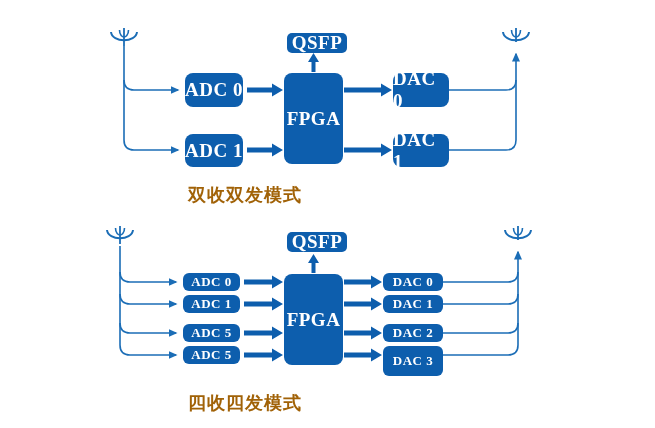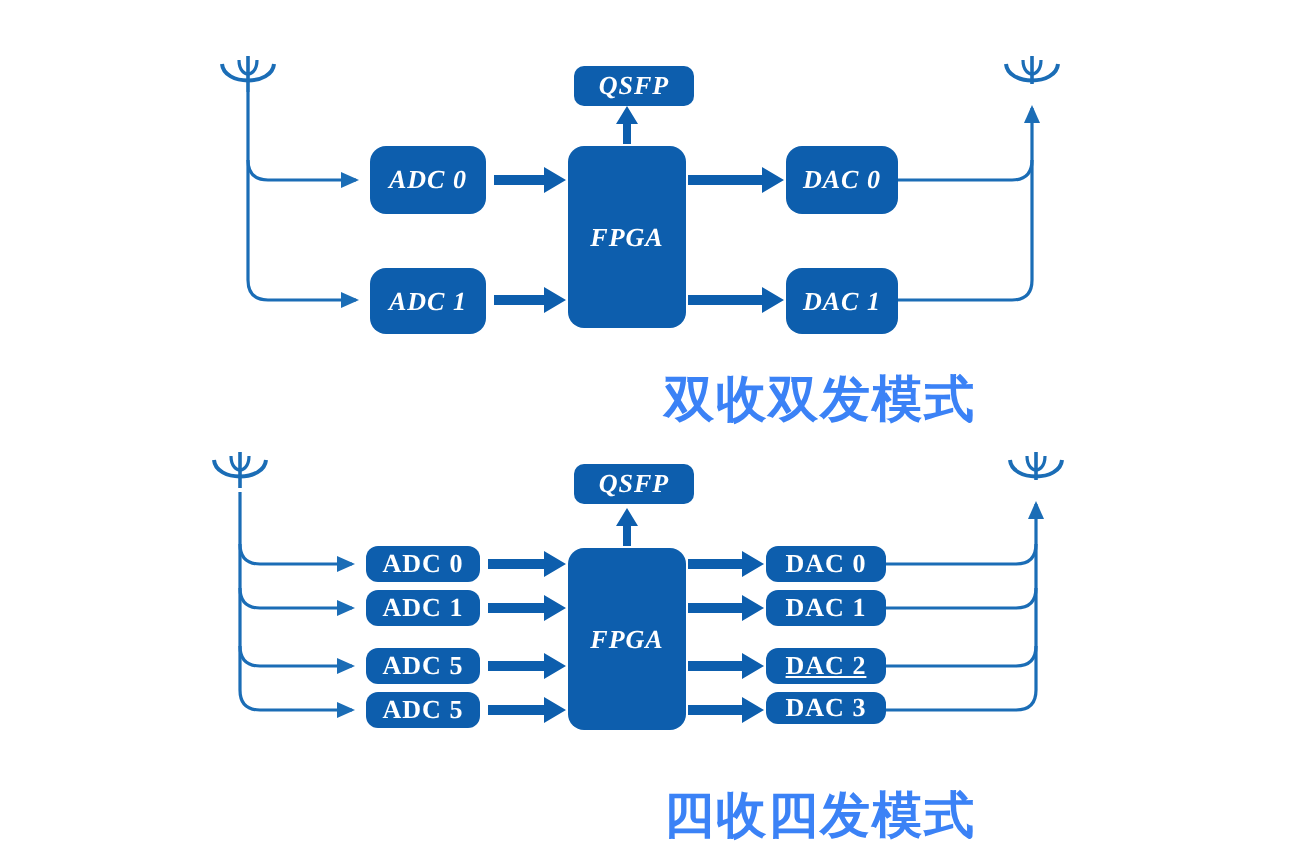--- a/index.html
+++ b/index.html
@@ -16,30 +16,30 @@
     background:#0d5ead;
     color:#ffffff;
     display:flex;align-items:center;justify-content:center;
     font-weight:bold;
     letter-spacing:0.5px;
     box-sizing:border-box;
   }
   .r8{border-radius:8px;}
   .r6{border-radius:6px;}
   .r5{border-radius:5px;}
-  .fs14{font-size:13px;font-style:italic;}
+  .fs14{font-size:19px;}
   .fs13{font-size:13px;}
   .title{
     position:absolute;
     width:300px;
-    text-align:right;
-    color:#3b82f6;
+    text-align:left;
+    color:#a16207;
     font-family:"DejaVu Sans","Liberation Sans",sans-serif;
     font-weight:bold;
-    font-size:25px;
+    font-size:18px;
     letter-spacing:1px;
   }
   svg{display:block;}
   .thin{stroke:#1b6db6;stroke-width:1.6;fill:none;}
   .thick{fill:#0d5ead;stroke:none;}
   .ant{stroke:#1b6db6;fill:none;}
 </style>
 </head>
 <body>
 
@@ -133,18 +133,18 @@
 
   <div class="block r6 fs13" style="left:183px;top:273px;width:57px;height:18px;">ADC 0</div>
   <div class="block r6 fs13" style="left:183px;top:295px;width:57px;height:18px;">ADC 1</div>
   <div class="block r6 fs13" style="left:183px;top:324px;width:57px;height:18px;">ADC 5</div>
   <div class="block r6 fs13" style="left:183px;top:346px;width:57px;height:18px;">ADC 5</div>
 
   <div class="block r8 fs14" style="left:284px;top:274px;width:59px;height:91px;">FPGA</div>
 
   <div class="block r6 fs13" style="left:383px;top:273px;width:60px;height:18px;">DAC 0</div>
   <div class="block r6 fs13" style="left:383px;top:295px;width:60px;height:18px;">DAC 1</div>
-  <div class="block r6 fs13" style="left:383px;top:324px;width:60px;height:18px;text-decoration:underline;">DAC 2</div>
-  <div class="block r6 fs13" style="left:383px;top:346px;width:60px;height:16px;">DAC 3</div>
+  <div class="block r6 fs13" style="left:383px;top:324px;width:60px;height:18px;">DAC 2</div>
+  <div class="block r6 fs13" style="left:383px;top:346px;width:60px;height:30px;">DAC 3</div>
 
   <div class="title" style="left:188px;top:391px;">四收四发模式</div>
 
 </div>
 
 </body></html>

